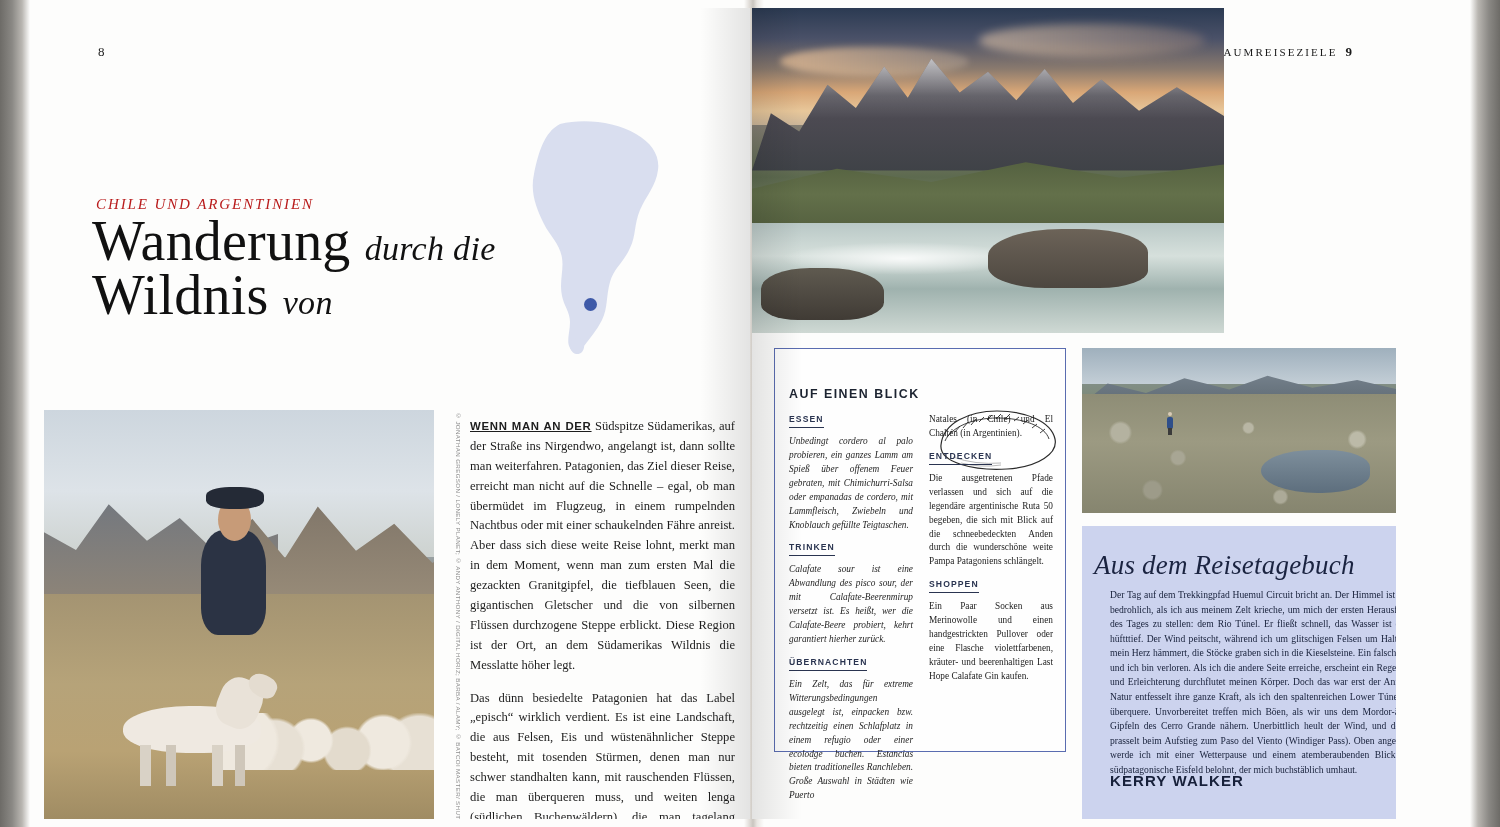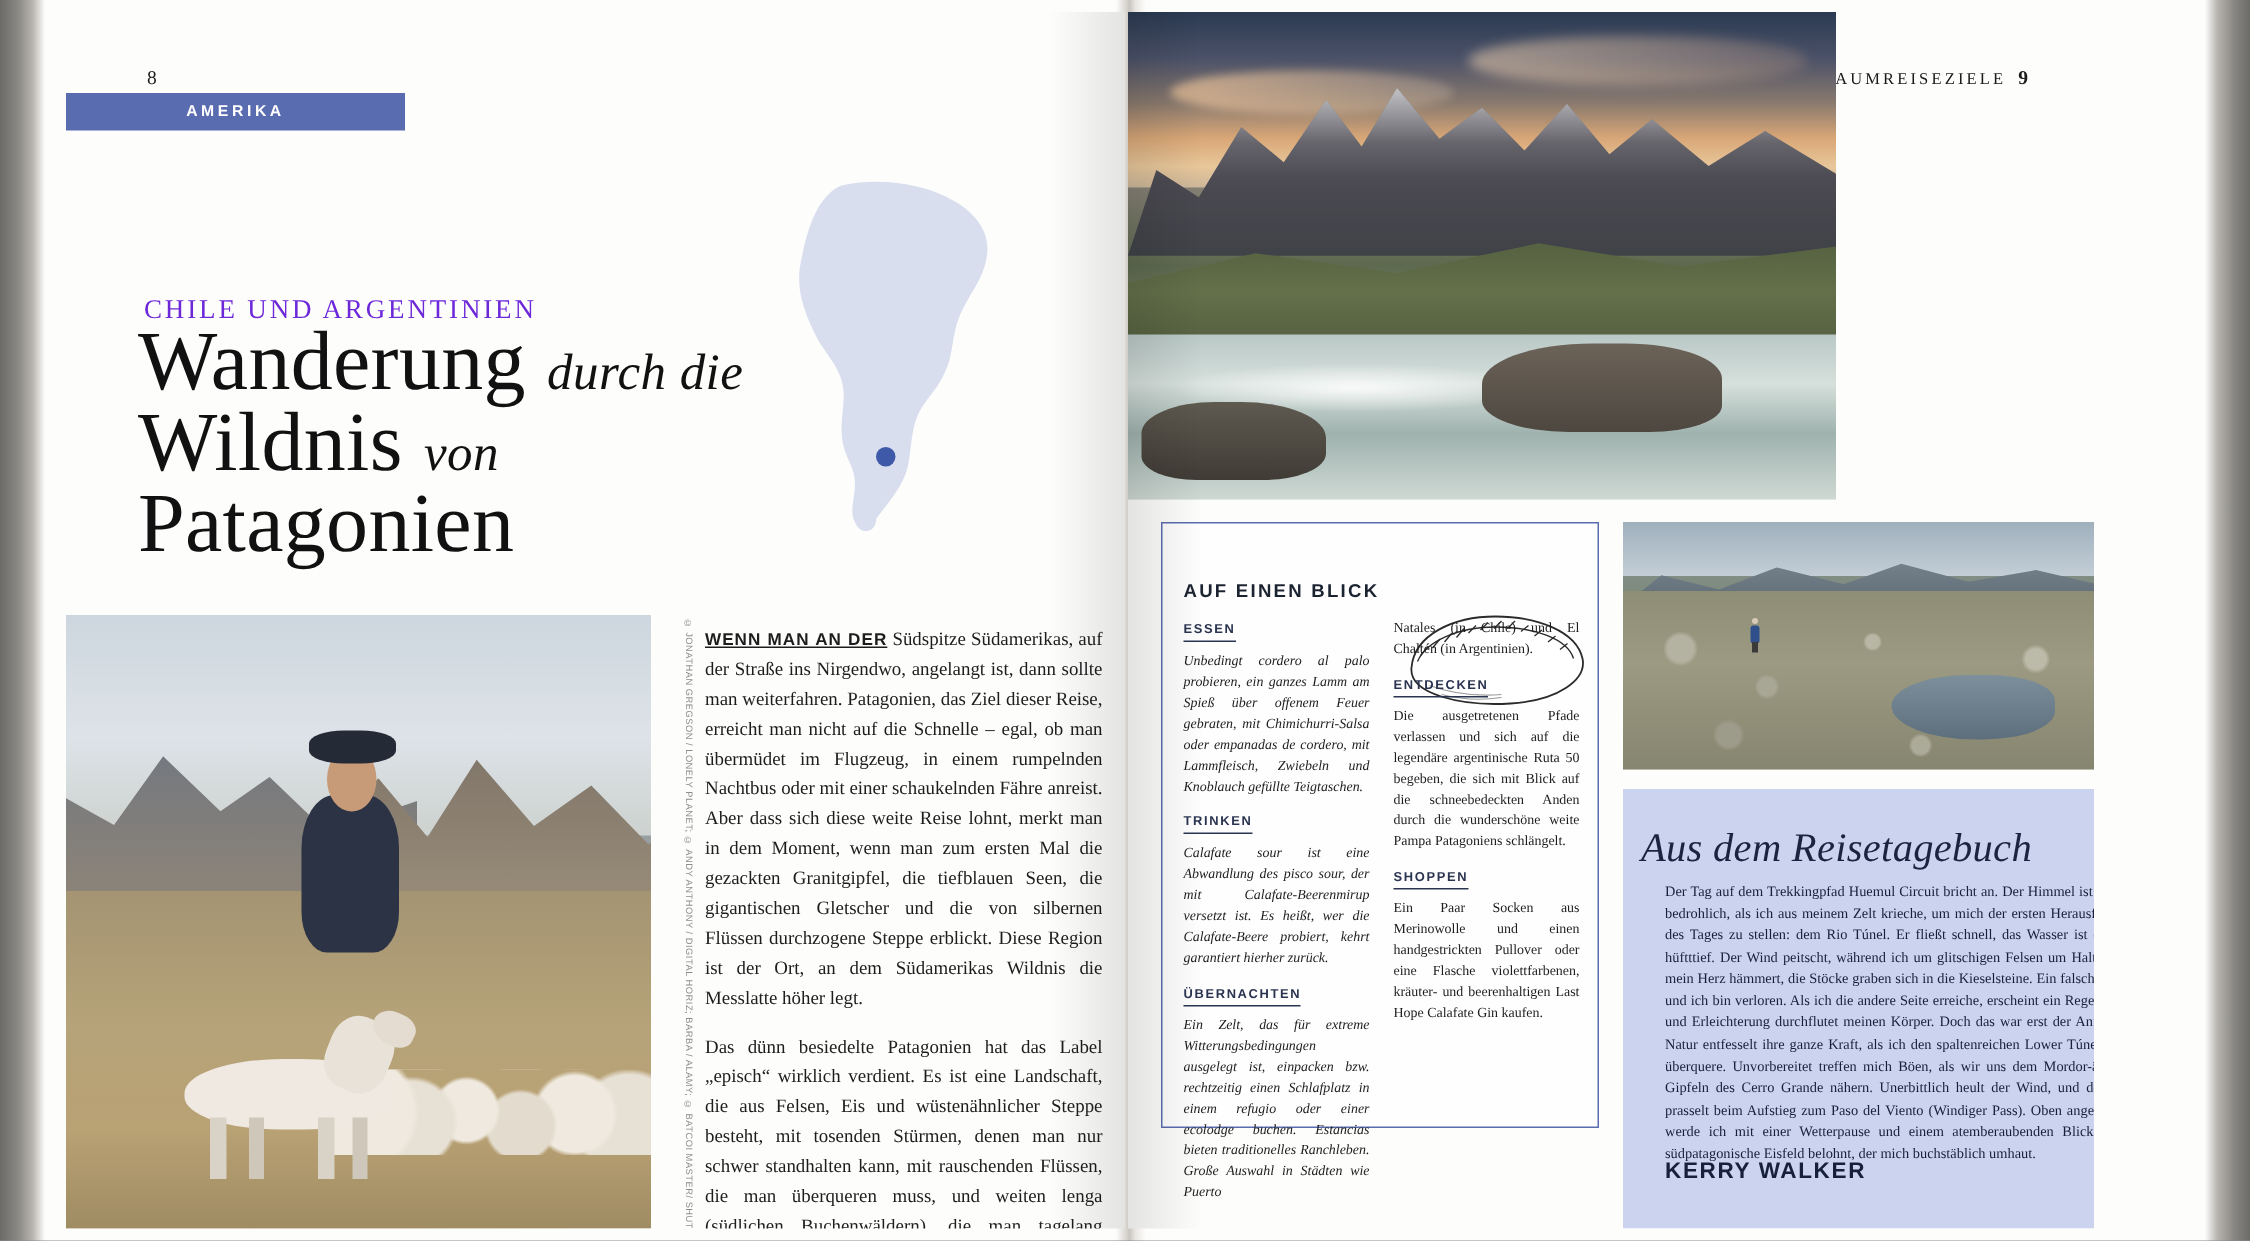--- a/index.html
+++ b/index.html
@@ -39,21 +39,22 @@
   }
   .amerika-band span {
     position: absolute; left: 0; right: 0; top: 6px;
     text-align: center;
     font-family: "Liberation Sans", sans-serif;
     font-size: 10.5px; font-weight: 700; letter-spacing: 2.4px;
     color: #ffffff;
   }
   .kicker {
     position: absolute; left: 66px; top: 188px;
-    font-size: 18px; letter-spacing: 1.9px; color: #6d28d9;
+    font-size: 15px; letter-spacing: 1.9px; color: #b91c1c;
+    font-style: italic;
     font-family: "Liberation Serif", serif;
   }
   .headline {
     position: absolute; left: 62px; top: 204px;
     width: 520px;
     color: #111;
   }
   .headline .l {
     display: block;
     font-size: 56px;
@@ -312,37 +313,31 @@
 </style>
 </head>
 <body>
 
 <div class="spread">
 
   <div class="page page-left">
 
     <div class="folio-left">8</div>
 
-    <div class="amerika-band">
-      <span>AMERIKA</span>
-    </div>
 
     <div class="kicker">CHILE UND ARGENTINIEN</div>
 
     <div class="headline">
       <span class="l l1">
         <span>Wanderung</span>
         <span class="it">durch die</span>
       </span>
       <span class="l l2">
         <span>Wildnis</span>
         <span class="it">von</span>
-      </span>
-      <span class="l l3">
-        <span>Patagonien</span>
       </span>
     </div>
 
     <div class="map-wrap">
       <svg width="250" height="240" viewBox="0 0 250 240">
         <path d="M60 8 C84 2 116 6 136 18 C152 27 160 40 158 54 C156 70 146 80 140 94
                  C134 108 136 120 130 132 C124 146 114 152 110 166 C106 180 108 192 102 204
                  C97 214 90 222 84 230 C80 236 74 238 70 232 C66 226 70 216 70 206
                  C70 196 64 190 62 180 C59 166 64 154 62 142 C60 128 50 120 44 108
                  C36 92 30 76 34 58 C38 38 44 16 60 8 Z" fill="#d9deef"></path>

